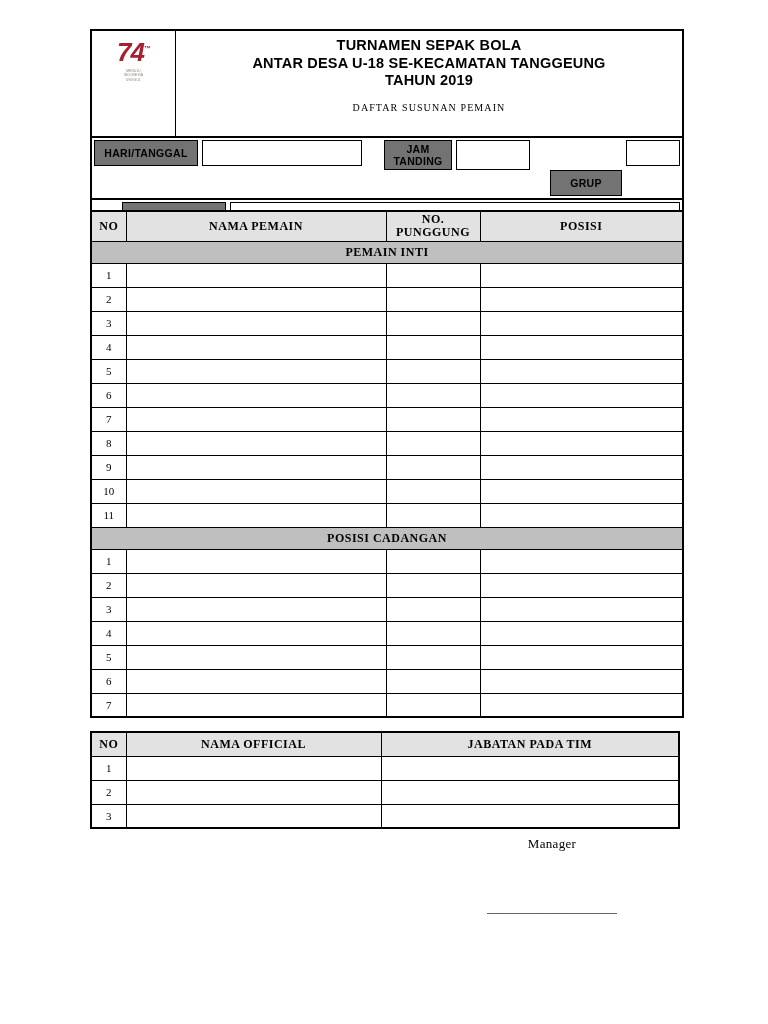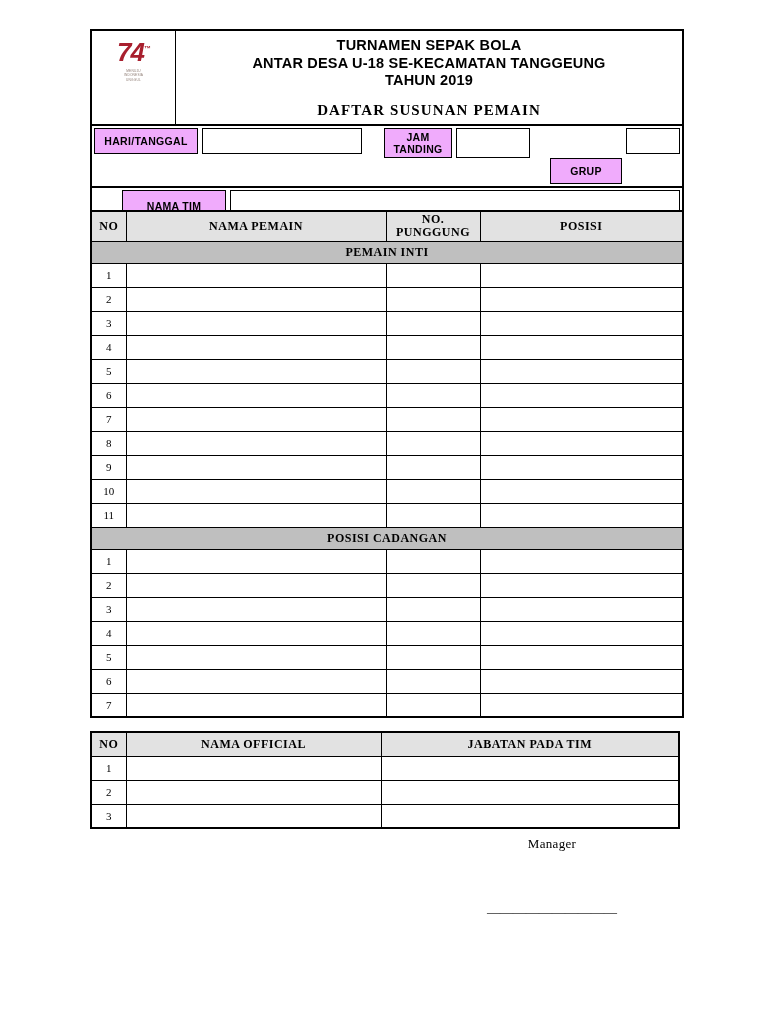--- a/index.html
+++ b/index.html
@@ -72,54 +72,54 @@
     margin-top: 4px;
     font-family: "Liberation Sans", sans-serif;
     font-size: 3.2px;
     line-height: 1.35;
     color: #8e7c74;
     text-align: center;
     letter-spacing: 0.2px;
   }
   .title-cell {
     flex: 1 1 auto;
-    padding: 6px 4px 5px 4px;
+    padding: 6px 4px 23px 4px;
     text-align: center;
     box-sizing: border-box;
   }
   .t-main {
     font-family: "Liberation Sans", sans-serif;
     font-weight: bold;
     font-size: 14.5px;
     line-height: 1.22;
     letter-spacing: 0.2px;
   }
   .t-sub {
     margin-top: 12px;
     font-family: "Liberation Serif", serif;
-    font-weight: bold;
-    font-size: 15px;
+    font-weight: normal;
+    font-size: 10px;
     letter-spacing: 1.1px;
   }
 
   
   .info-row {
     display: flex;
     align-items: stretch;
     border-bottom: 2px solid #000;
   }
   .info-row.last { border-bottom: none; padding-left: 28px; }
   .cellbox {
     border: 1px solid #000;
     box-sizing: border-box;
     margin: 2px;
     background: #fff;
   }
   .lbl {
-    background: #f0abfc;
+    background: #737373;
     font-family: "Liberation Sans", sans-serif;
     font-weight: bold;
     font-size: 10.5px;
     letter-spacing: 0.3px;
     display: flex;
     align-items: center;
     justify-content: center;
     text-align: center;
     line-height: 1.15;
   }

